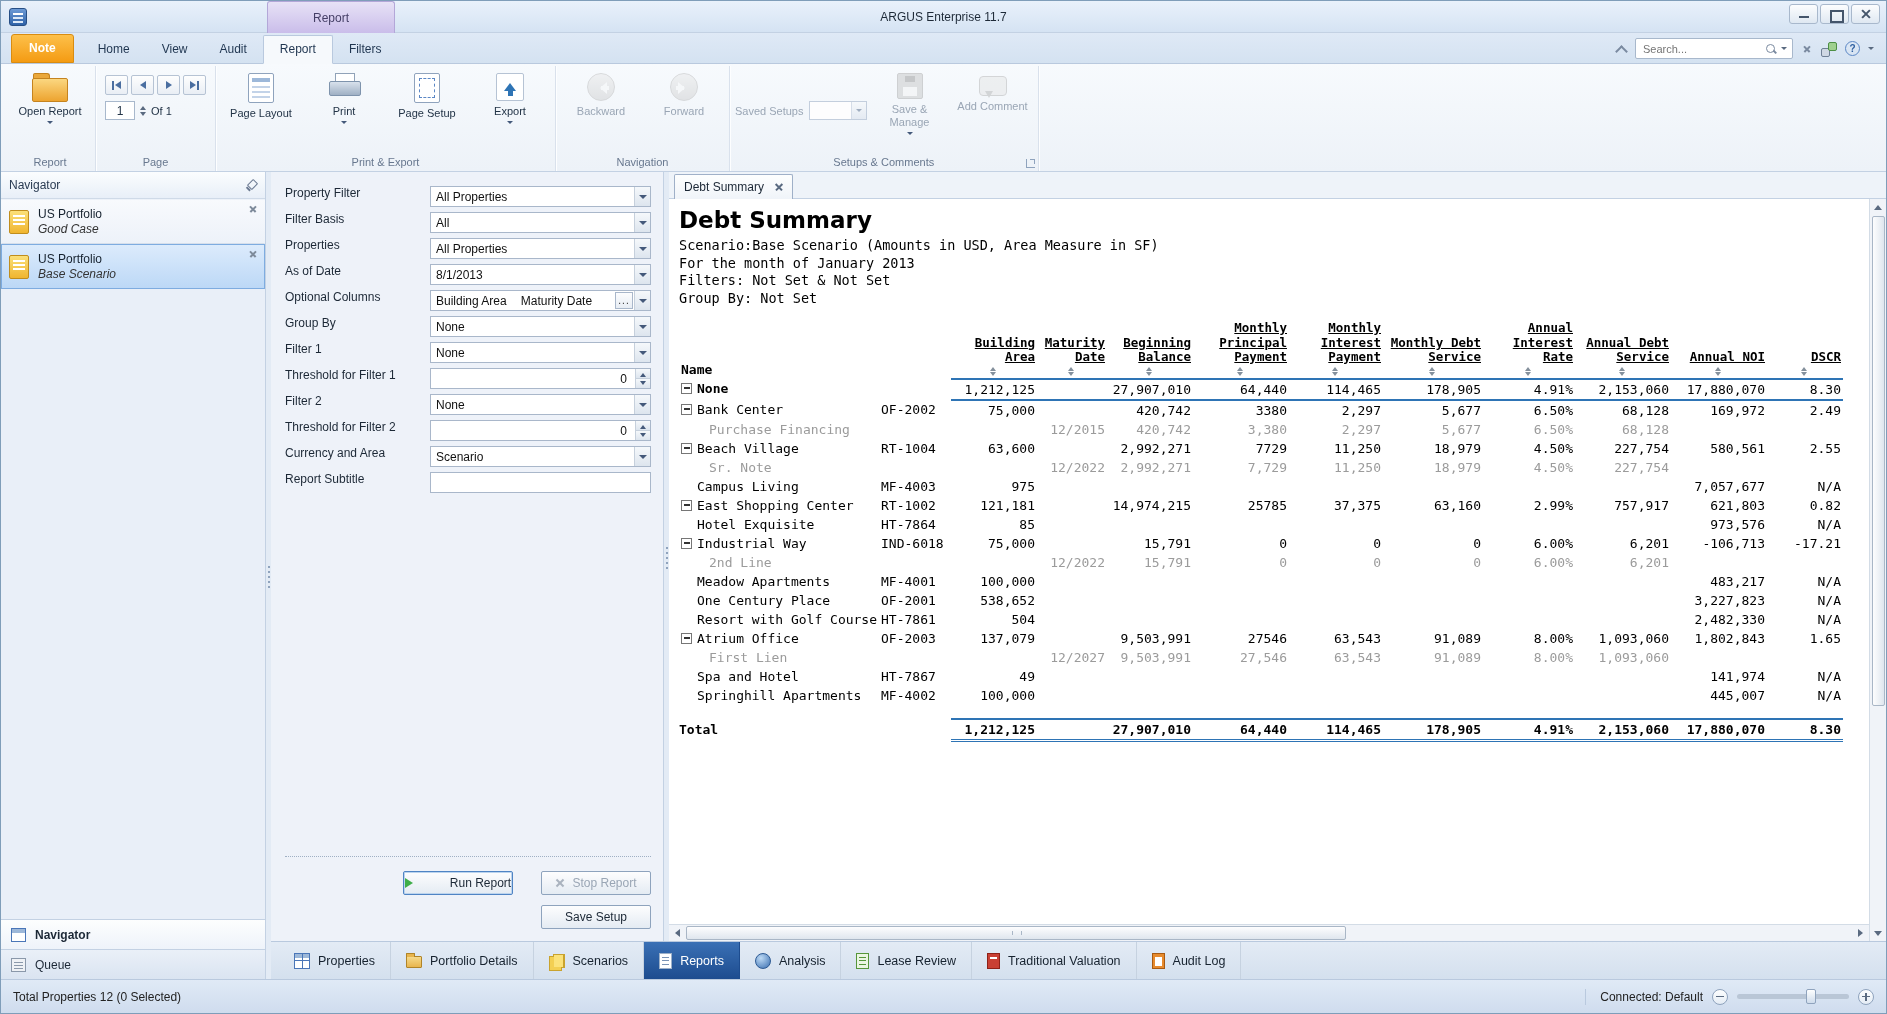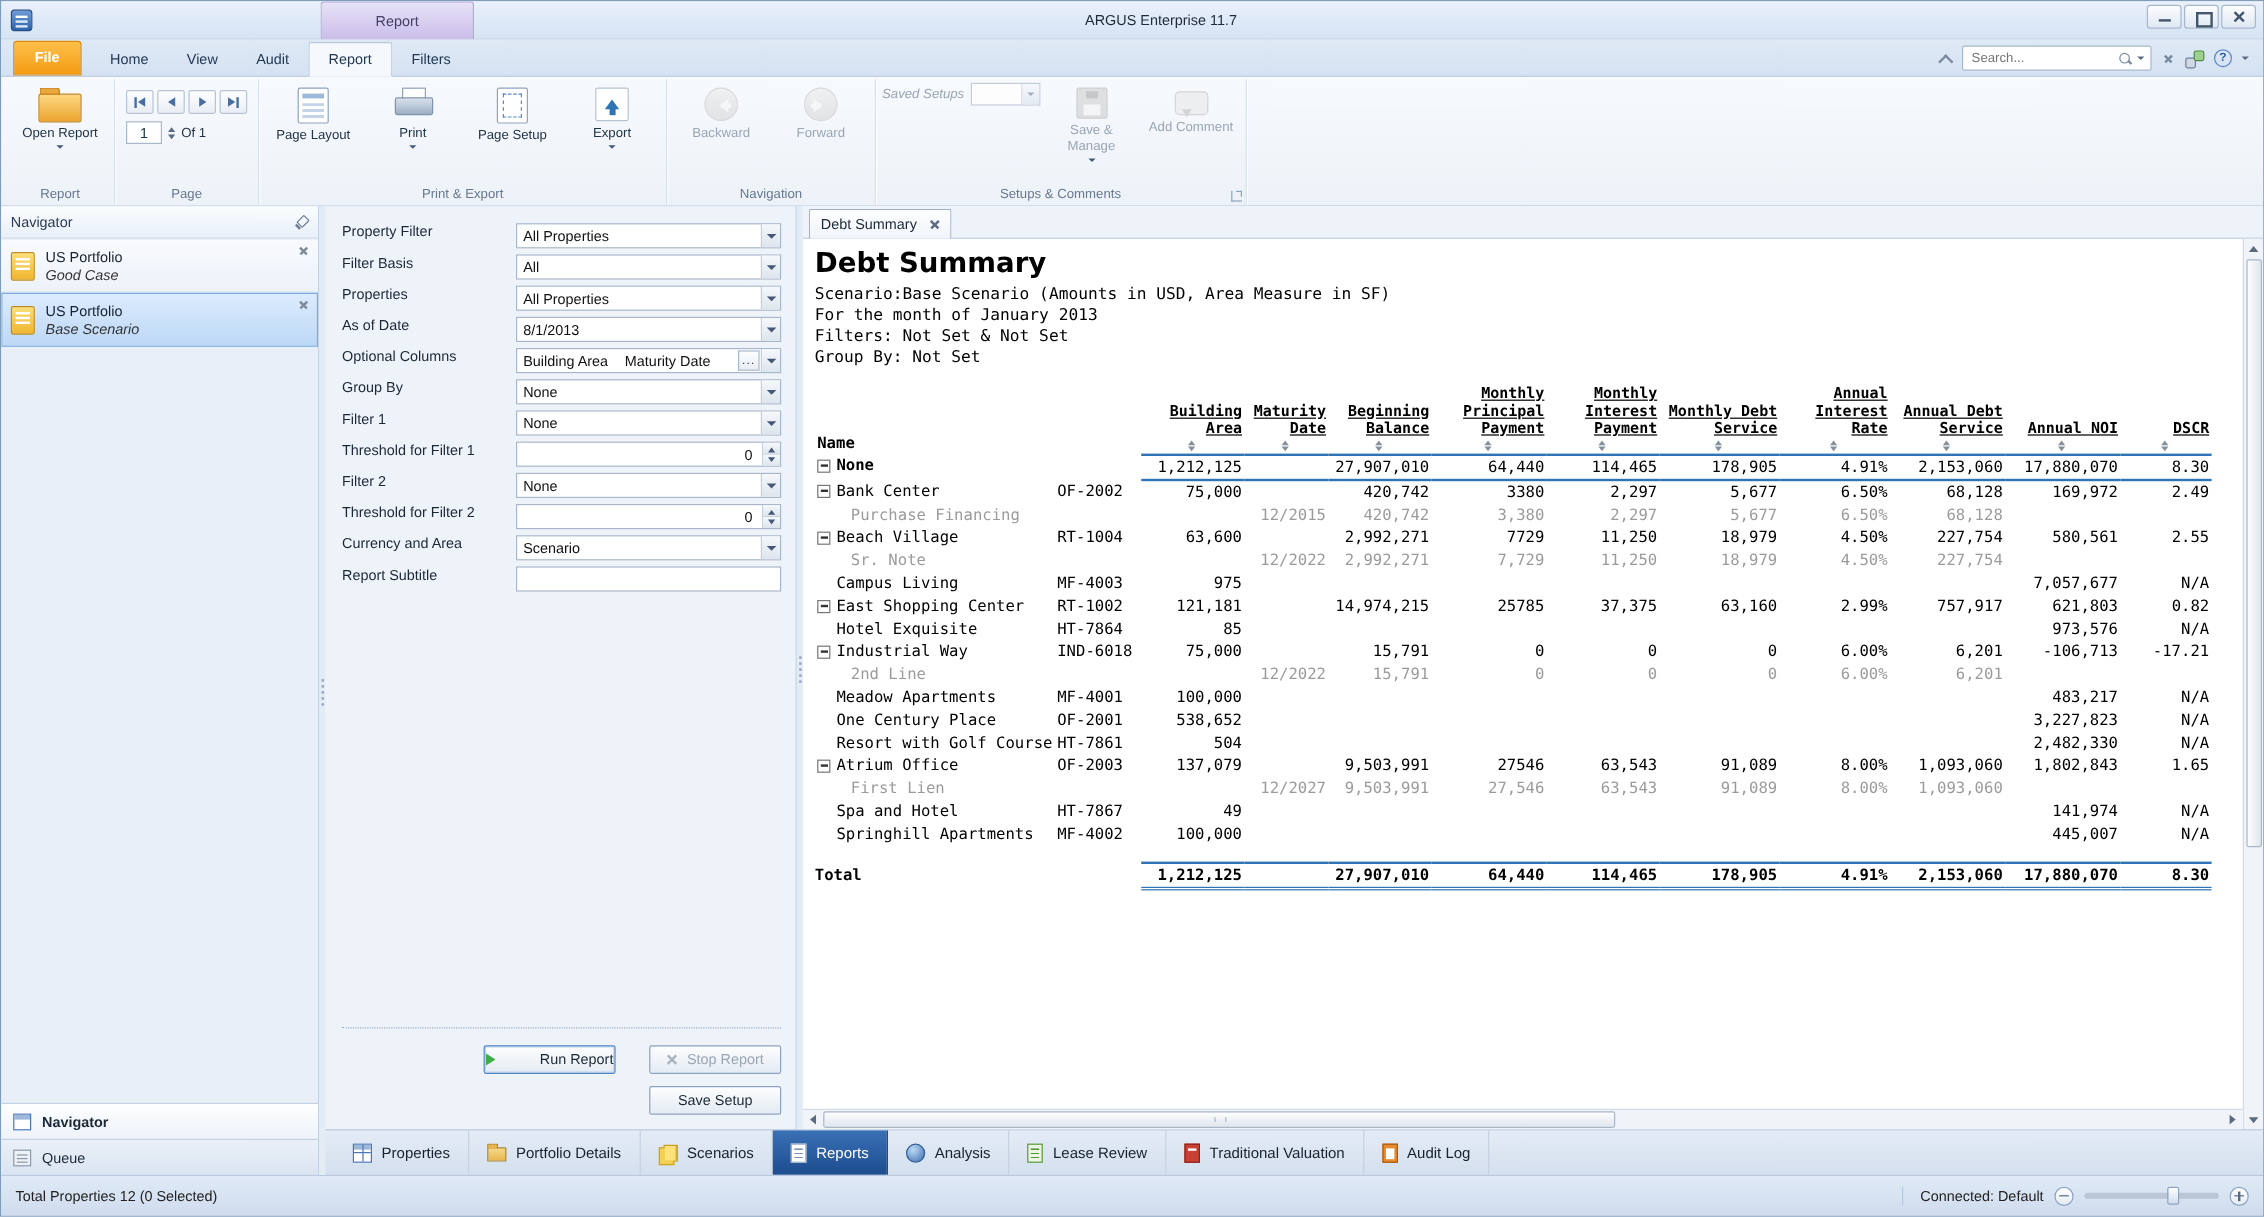--- a/index.html
+++ b/index.html
@@ -4,21 +4,21 @@
 <style>
   * { box-sizing: border-box; }
   html,body { margin:0; padding:0; background:#b9c9de; }
   body { font-family:"Liberation Sans", sans-serif; }
   .window { width:1887px; height:1014px; display:flex; flex-direction:column; border:1px solid #7f9db9; background:#e7eef7; overflow:hidden; }
 
   
   .titlebar { height:32px; flex:none; background:linear-gradient(#e9f1fb,#d5e3f3); border-bottom:1px solid #c3d1e3; position:relative; display:flex; align-items:center; }
   .app-icon { width:18px; height:18px; margin-left:8px; border-radius:3px; background:linear-gradient(#6d9bd6,#2f63a8); border:1px solid #274f86; position:relative; }
   .app-icon::before { content:""; position:absolute; left:3px; right:3px; top:4px; height:2px; background:#fff; box-shadow:0 4px 0 #dce9f8, 0 8px 0 #dce9f8; }
-  .window-title { position:absolute; left:50%; transform:translateX(-50%); font-size:12px; color:#1e2a38;margin-left:24px; }
+  .window-title { position:absolute; left:50%; transform:translateX(-50%); font-size:12px; color:#1e2a38; }
   .ctx-tab-header { position:absolute; left:266px; top:0; width:128px; height:32px; background:linear-gradient(#e7e2f6,#cabdea); border:1px solid #b3a7d8; border-bottom:none; border-radius:3px 3px 0 0; display:flex; align-items:center; justify-content:center; font-size:12px; color:#453f66; }
   .win-controls { margin-left:auto; display:flex; gap:2px; padding-right:6px; align-self:flex-start; margin-top:3px; }
   .win-btn { width:29px; height:20px; border:1px solid #a8b8cc; border-radius:3px; background:linear-gradient(#fcfdfe,#dfe8f2); position:relative; color:#44556b; }
   .min-glyph::before { content:""; position:absolute; left:9px; bottom:5px; width:10px; height:2px; background:#44556b; }
   .max-glyph::before { content:""; position:absolute; left:9px; top:5px; width:10px; height:9px; border:2px solid #44556b; }
   .close-glyph::before, .close-glyph::after { content:""; position:absolute; left:50%; top:50%; width:11px; height:2px; background:#44556b; }
   .close-glyph::before { transform:translate(-50%,-50%) rotate(45deg); }
   .close-glyph::after  { transform:translate(-50%,-50%) rotate(-45deg); }
 
   
@@ -89,21 +89,21 @@
   .tri-l { width:0; height:0; border:4px solid transparent; border-right:6px solid #4a6ea0; border-left:none; }
   .tri-r { width:0; height:0; border:4px solid transparent; border-left:6px solid #4a6ea0; border-right:none; }
   .endbar { width:2px; height:9px; background:#4a6ea0; }
   .page-row { display:flex; align-items:center; gap:5px; font-size:11px; color:#233447; }
   .page-input { width:30px; height:19px; background:#fff; border:1px solid #a8b8cc; font-size:12px; display:flex; align-items:center; justify-content:center; }
   .mini-spin { display:flex; flex-direction:column; gap:2px; }
   .mini-spin i { display:block; width:0; height:0; border:3px solid transparent; }
   .mini-spin .up { border-bottom:4px solid #5a6a80; border-top:none; }
   .mini-spin .dn { border-top:4px solid #5a6a80; border-bottom:none; }
 
-  .setups-left { display:flex; align-items:center; gap:5px; font-size:11px;font-style:italic; }
+  .setups-left { display:flex; align-items:center; gap:5px; margin-top:32px; font-size:11px; }
   .saved-combo { width:58px; height:19px; background:#fdfdfe; border:1px solid #c3cedd; display:flex; }
   .saved-combo .combo-drop { margin-left:auto; width:15px; border-left:1px solid #d5dde8; background:linear-gradient(#f5f8fb,#e4eaf2); display:flex; align-items:center; justify-content:center; }
   .combo-drop::before { content:""; width:0; height:0; border:3.5px solid transparent; border-top-color:#9fadc0; margin-top:3px; }
   .dlg-launcher { position:absolute; right:3px; bottom:3px; width:9px; height:9px; border-left:1px solid #8fa3bd; border-bottom:1px solid #8fa3bd; }
   .dlg-launcher::before { content:""; position:absolute; right:0; top:0; width:4px; height:4px; border-right:1px solid #8fa3bd; border-top:1px solid #8fa3bd; }
 
   
   .main-row { flex:1; display:flex; min-height:0; }
   .vsplit { width:5px; background:#e3ebf5; position:relative; flex:none; }
   .vsplit::before { content:""; position:absolute; top:50%; left:1.5px; width:2px; height:2px; background:#8fa3bd; box-shadow:0 -10px 0 #8fa3bd, 0 -5px 0 #8fa3bd, 0 5px 0 #8fa3bd, 0 10px 0 #8fa3bd; }
@@ -267,21 +267,21 @@
     <span class="window-title">ARGUS Enterprise 11.7</span>
     <div class="win-controls">
       <div class="win-btn min-glyph"></div>
       <div class="win-btn max-glyph"></div>
       <div class="win-btn close-glyph"></div>
     </div>
   </div>
 
   <div class="tab-row">
 
-      <div class="rtab" data-accent="true">File</div>
+      <div class="rtab" data-accent="true">Note</div>
 
       <div class="rtab">Home</div>
 
       <div class="rtab">View</div>
 
       <div class="rtab">Audit</div>
 
       <div class="rtab" data-active="true">Report</div>
 
       <div class="rtab">Filters</div>

